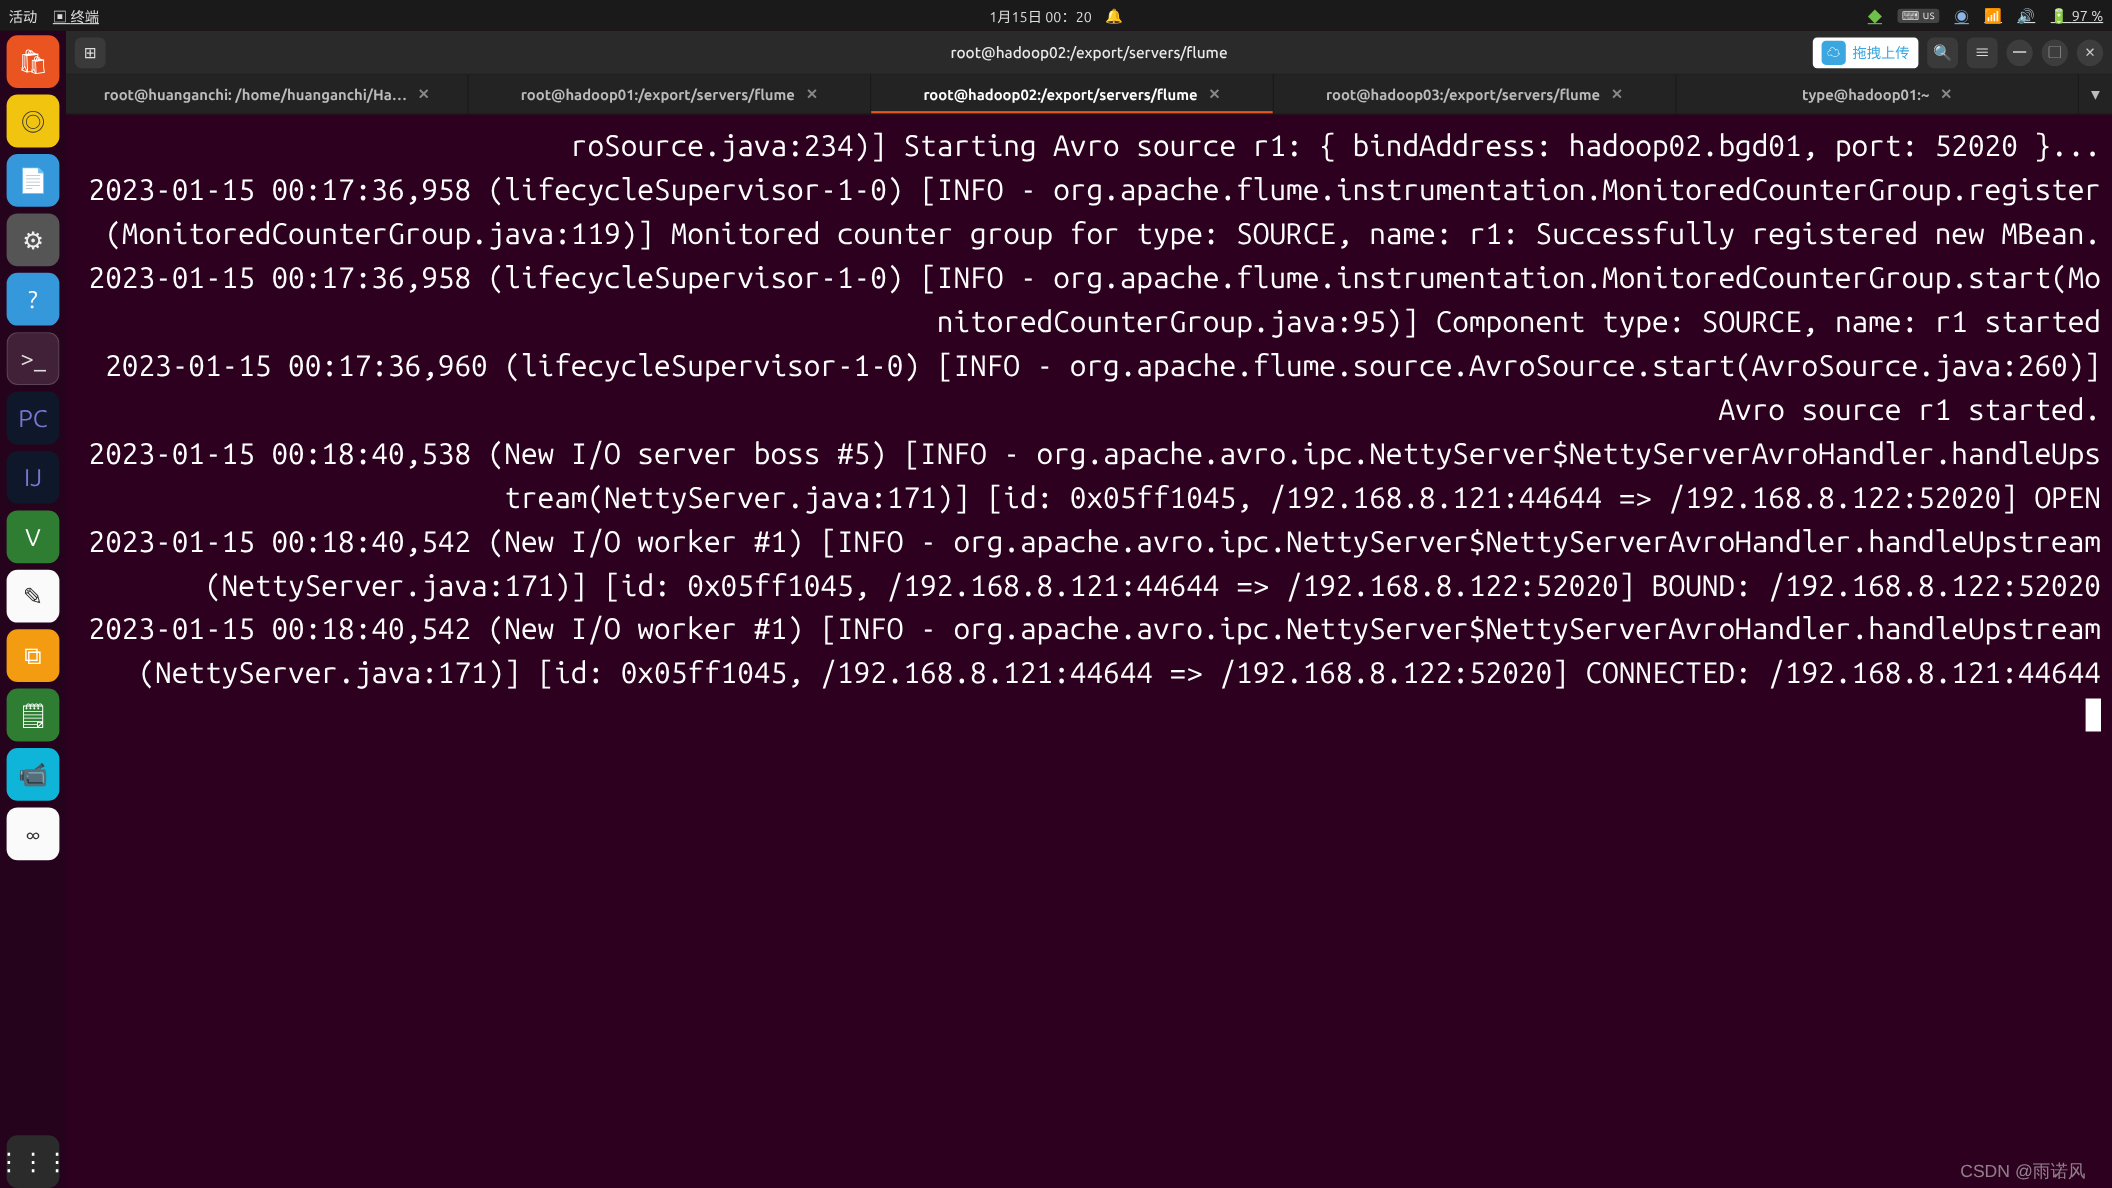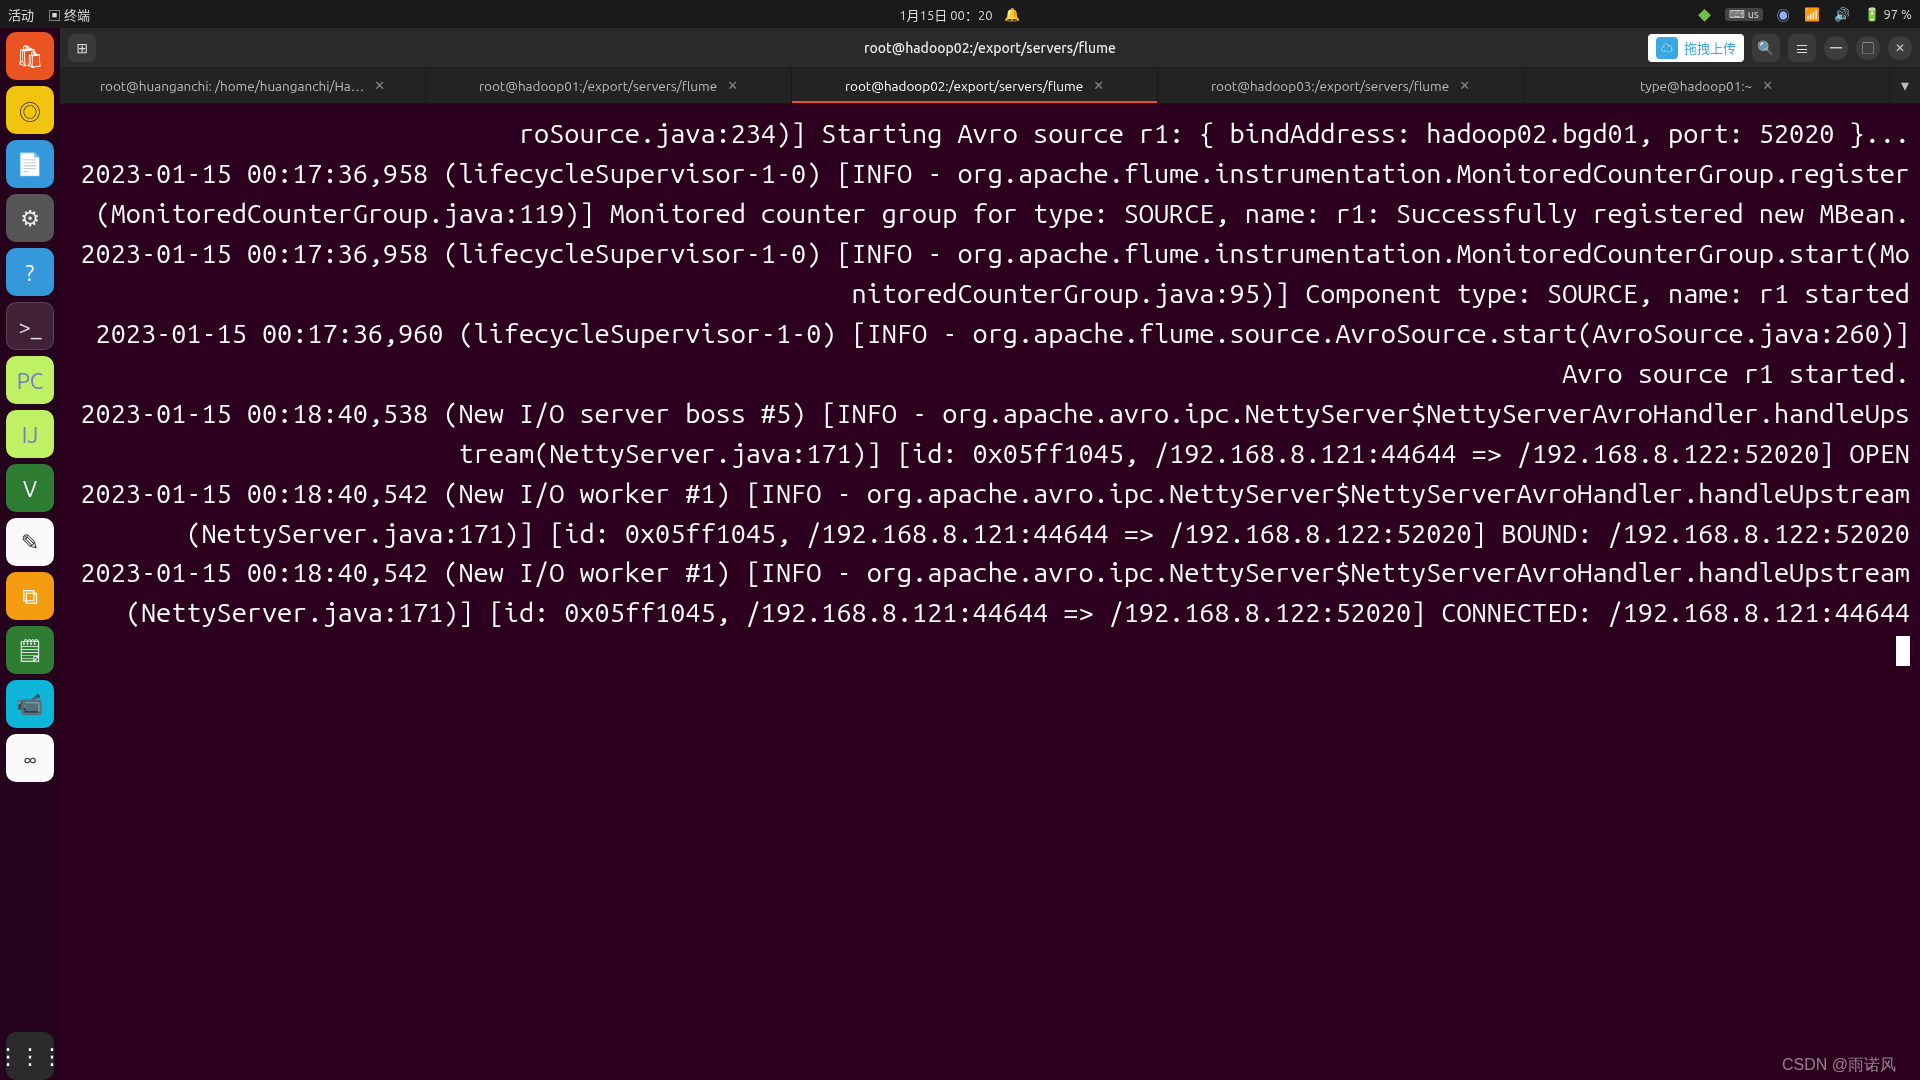--- a/index.html
+++ b/index.html
@@ -16,21 +16,21 @@
   height: 28px;
   background: #1a1a1a;
   color: #ddd;
   display: flex; align-items: center;
   padding: 10px 8px;
   font-size: 13px;
 }
 .top-left { display: flex; gap: 14px; align-items: center; }
 .top-center { position: absolute; left: 50%; transform: translateX(-50%); display: flex; gap: 12px; align-items: center; }
 .top-right { margin-left: auto; display: flex; gap: 14px; align-items: center; }
-.top-right .ico, .top-left .ico { font-size: 13px; }
+.top-right .ico, .top-left .ico { font-size: 13px; text-decoration: underline; }
 .kbd-indicator { background: #444; border-radius: 3px; padding: 0 4px; font-size: 11px; display:flex; align-items:center; gap:3px;}
 
 .dock {
   position: absolute; left: 0; top: 28px; bottom: 0;
   width: 60px;
   background: rgba(30,10,25,.35);
   display: flex; flex-direction: column; align-items: center;
   padding-top: 4px;
   gap: 6px;
 }
@@ -42,21 +42,21 @@
 }
 .dock-item.selected { background: rgba(255,255,255,.12); box-shadow: inset 0 0 0 1px rgba(255,255,255,.15); }
 .dock-spacer { flex: 1; }
 
 .tile-orange { background: #e95420; color:#fff;}
 .tile-orange2 { background: #f39c12; color:#fff;}
 .tile-yellow { background: #f1c40f; color:#333;}
 .tile-blue   { background: #3498db; color:#fff;}
 .tile-grey   { background: #555;    color:#eee;}
 .tile-green  { background: #2e7d32; color:#fff;}
-.tile-dark   { background: #bef264; color:#77c; }
+.tile-dark   { background: #0f172a; color:#77c; }
 .tile-teal   { background: #0fb5d8; color:#fff;}
 .tile-white  { background: #fafafa; color:#333;}
 .tile-apps   { background: #2b2b2b; color:#fff;}
 .tile-term   { background: #3a3a3a; color:#ddd;}
 
 .window-area {
   position: absolute; left: 60px; right: 0; top: 28px; bottom: 0;
 }
 
 .term-window {
@@ -104,20 +104,21 @@
   border-bottom: 1px solid #1a1a1a;
 }
 .tab {
   flex:1;
   display:flex; align-items:center; justify-content:center;
   gap: 10px;
   color:#bbb; font-size: 13.5px;
   position:relative;
   border-right: 1px solid #1a1a1a;
   min-width: 0;
+  font-weight: bold;
 }
 .tab.active { color:#fff; }
 .tab .lbl { overflow:hidden; text-overflow:ellipsis; white-space:nowrap; max-width: 80%; }
 .tab .close { color:#888; font-size:13px; }
 .tab.active::after {
   content:""; position:absolute; left:0; right:0; bottom:0;
   height: 2px; background: #e95420;
 }
 .tab-add {
   width: 30px; display:flex; align-items:center; justify-content:center;

